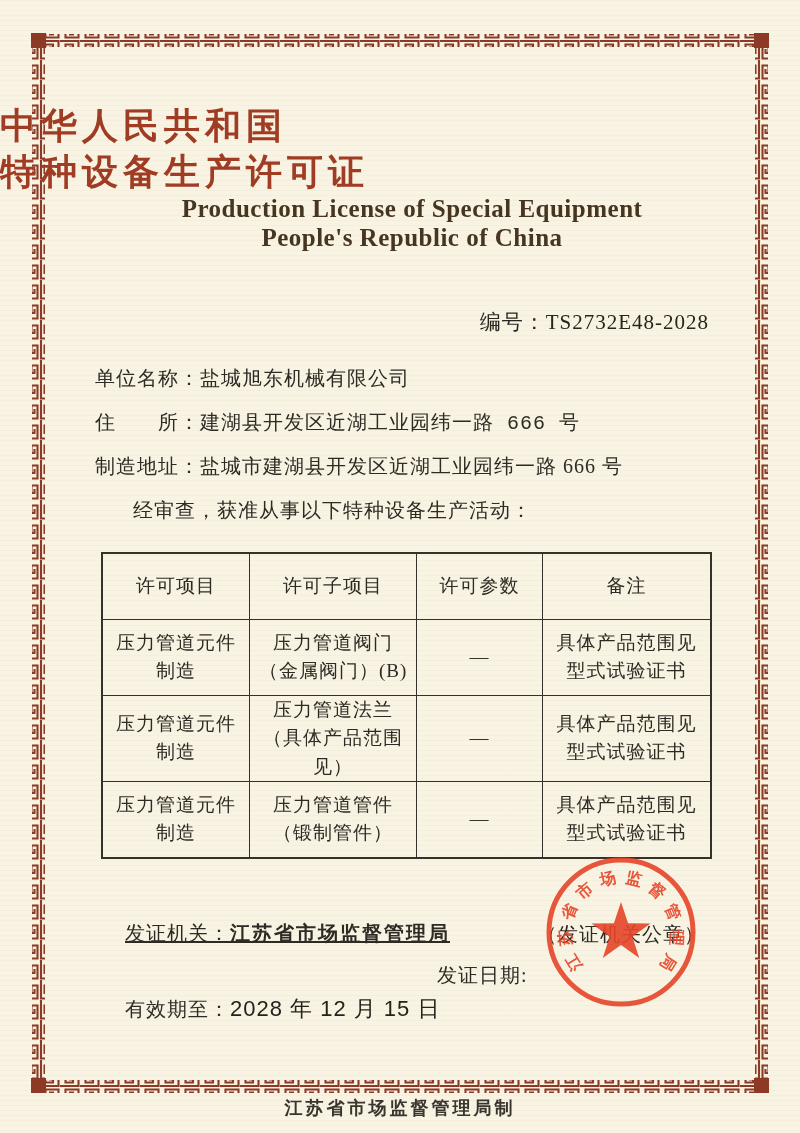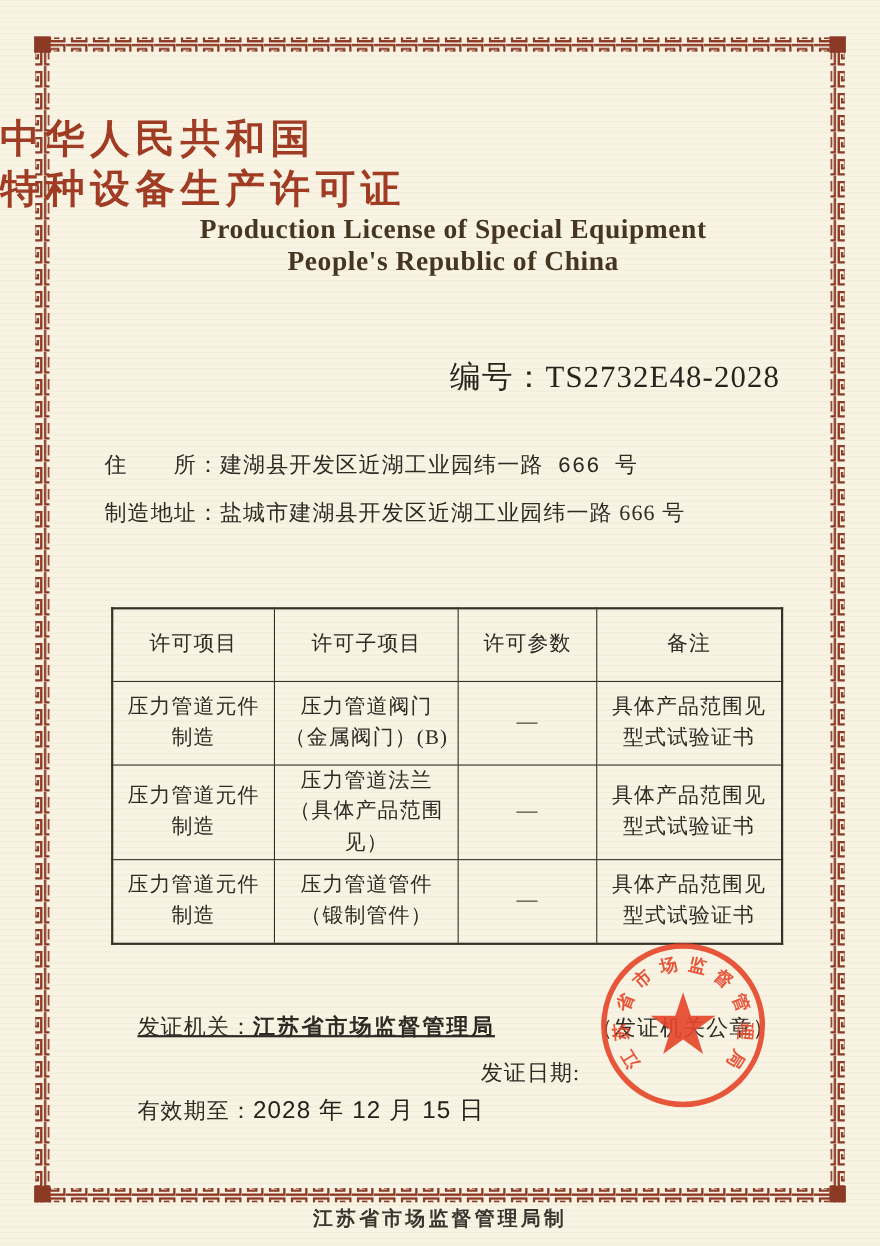--- a/index.html
+++ b/index.html
@@ -18,22 +18,22 @@
   .title1{top:102px;}
   .title2{top:148px;}
   .title-en{
     position:absolute;left:12px;width:100%;text-align:center;
     font-family:"Liberation Serif","DejaVu Serif",serif;
     font-weight:bold;font-size:25px;color:#463520;letter-spacing:0.5px;
   }
   .en1{top:195px;}
   .en2{top:224px;}
   .license-no{
-    position:absolute;right:91px;top:324px;
-    font-size:28px;color:#28241e;letter-spacing:1px;
+    position:absolute;right:91px;top:308px;
+    font-size:21px;color:#28241e;letter-spacing:1px;
   }
   .field{position:absolute;left:95px;font-size:20px;color:#2e2a24;letter-spacing:1px;}
   .f0{top:365px;} .f1{top:409px;font-family:Liberation Mono, monospace;} .f2{top:453px;}
   .statement{position:absolute;left:133px;top:497px;font-size:20px;color:#2e2a24;letter-spacing:1px;}
   .cert-table{
     position:absolute;left:101px;top:552px;width:611px;height:295px;
     border-collapse:collapse;table-layout:fixed;
     border:2px solid #35302a;
   }
   .cert-table th,.cert-table td{
@@ -94,23 +94,25 @@
     <rect x="754" y="1078" width="15" height="15" fill="#8c3a26"></rect>
   </svg>
 
   <div class="title-cn title1">中华人民共和国</div>
   <div class="title-cn title2">特种设备生产许可证</div>
   <div class="title-en en1">Production License of Special Equipment</div>
   <div class="title-en en2">People's Republic of China</div>
 
   <div class="license-no"><span>编号：</span><span>TS2732E48-2028</span></div>
 
+  <div class="field f0"><span>单位名称：</span><span>盐城旭东机械有限公司</span></div>
   <div class="field f1"><span>住　　所：</span><span>建湖县开发区近湖工业园纬一路 666 号</span></div>
   <div class="field f2"><span>制造地址：</span><span>盐城市建湖县开发区近湖工业园纬一路 666 号</span></div>
 
+  <div class="statement">经审查，获准从事以下特种设备生产活动：</div>
 
   <table class="cert-table">
     <colgroup>
       <col style="width:24.2%">
         <col style="width:27.5%">
         <col style="width:20.6%">
         <col style="width:27.7%">
     </colgroup>
     <thead>
       <tr>

